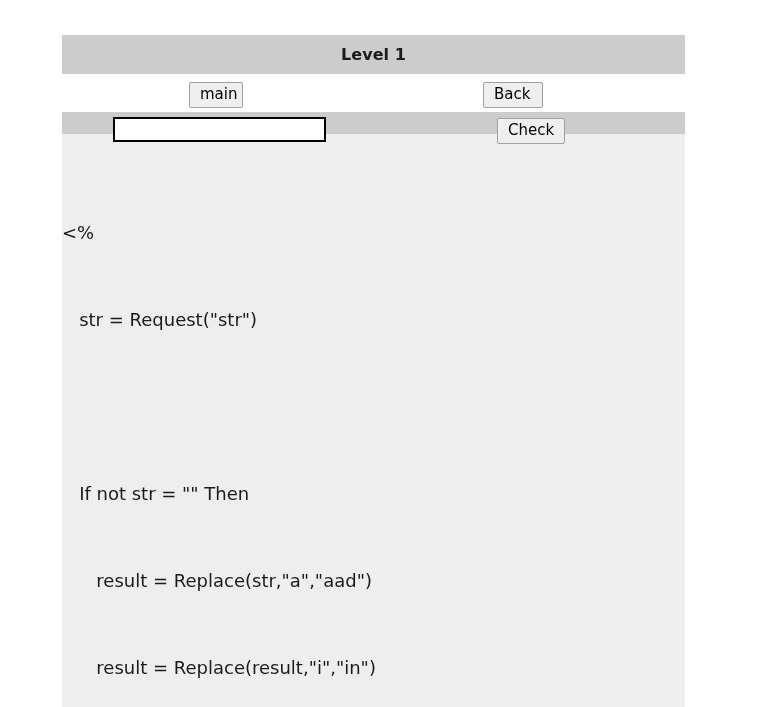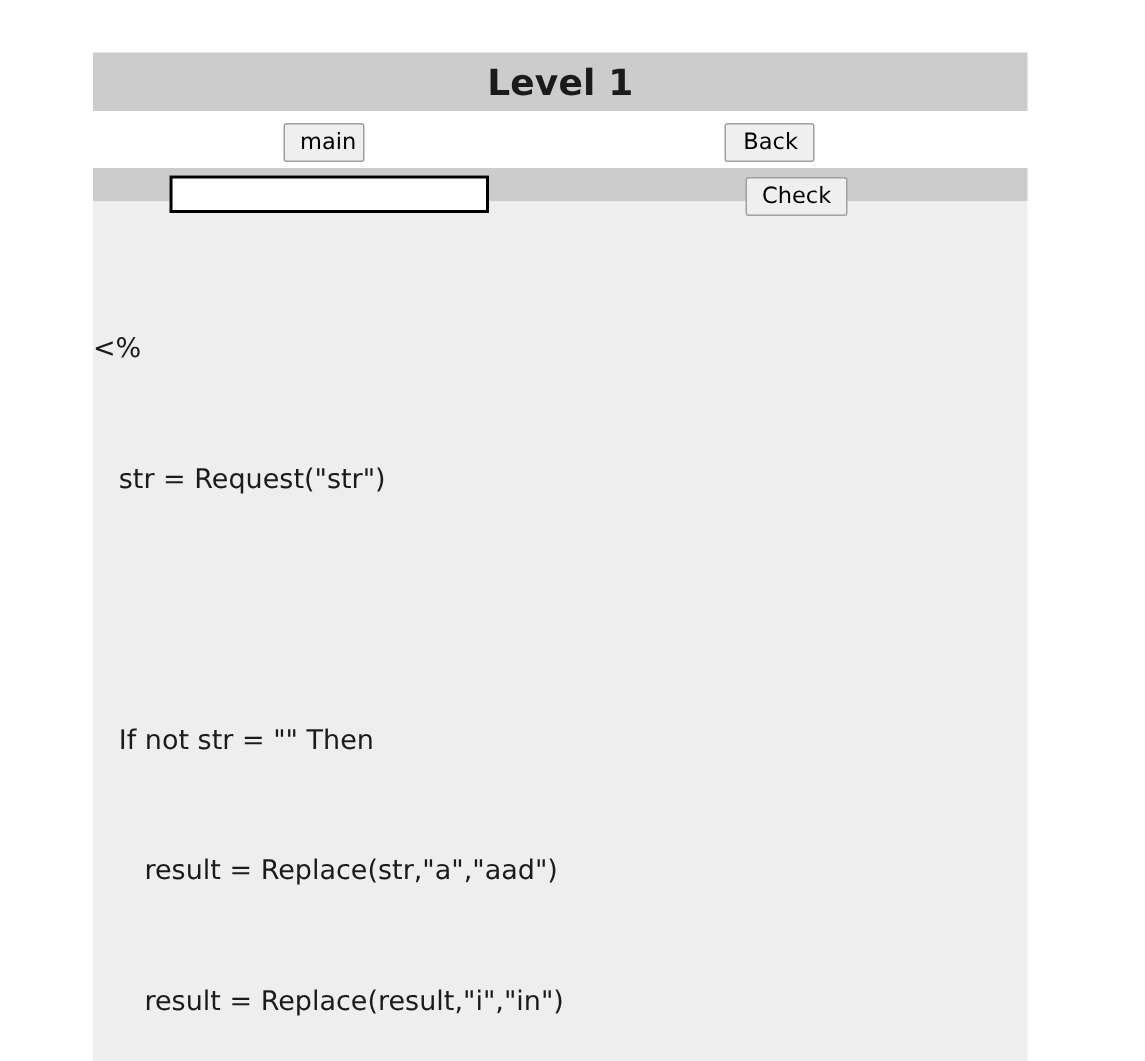--- a/index.html
+++ b/index.html
@@ -24,21 +24,21 @@
 
   
   .title-band {
     background: #cccccc;
     height: 39px;
     display: flex;
     align-items: center;
     justify-content: center;
   }
   .title-text {
-    font-size: 24px;
+    font-size: 16px;
     font-weight: bold;
     color: #1b1b1b;
     letter-spacing: 0.1px;
   }
 
   
   .nav-band {
     background: #ffffff;
     height: 38px;
     position: relative;
@@ -56,21 +56,21 @@
     position: absolute;
     font-family: "DejaVu Sans", sans-serif;
     font-size: 15px;
     color: #000000;
     background: #efefef;
     border: 1px solid #a0a0a0;
     border-radius: 2px;
     padding: 3px 10px 4px 10px;
     line-height: 17px;
     cursor: pointer;
-    text-align: right;
+    text-align: left;
     box-sizing: border-box;
   }
   .btn-main {
     left: 127px;
     top: 8px;
     width: 54px;
   }
   .btn-back {
     left: 421px;
     top: 8px;

